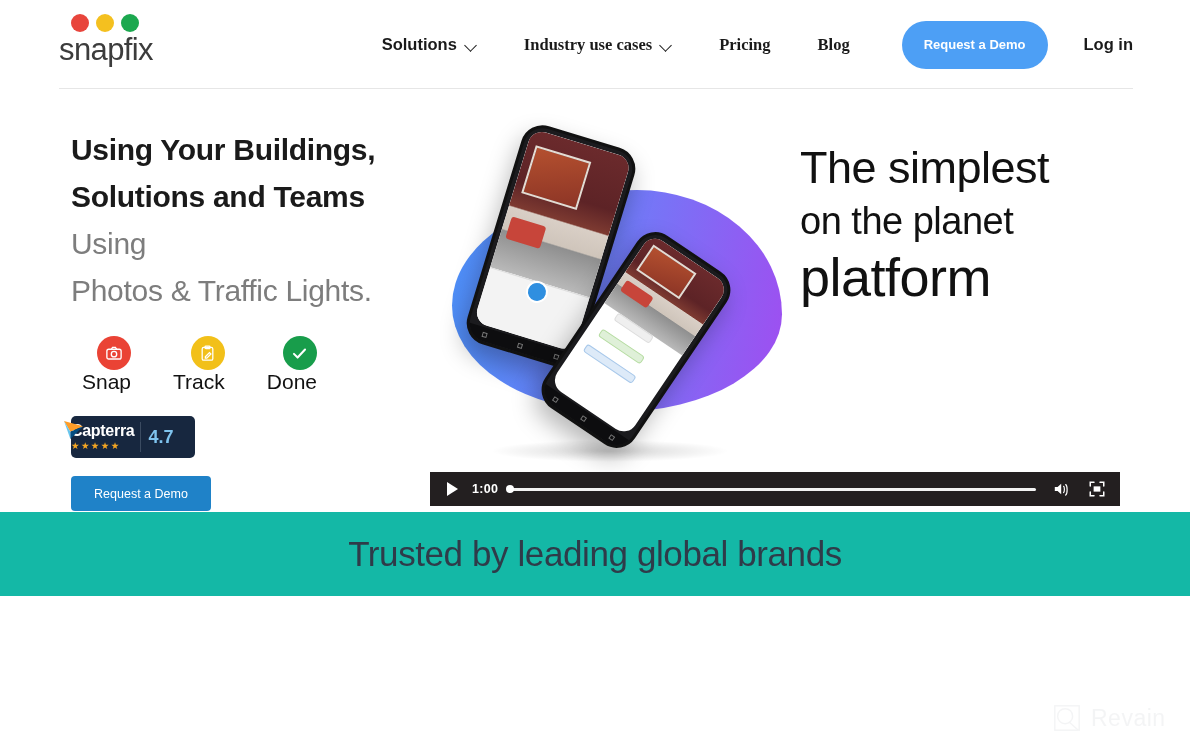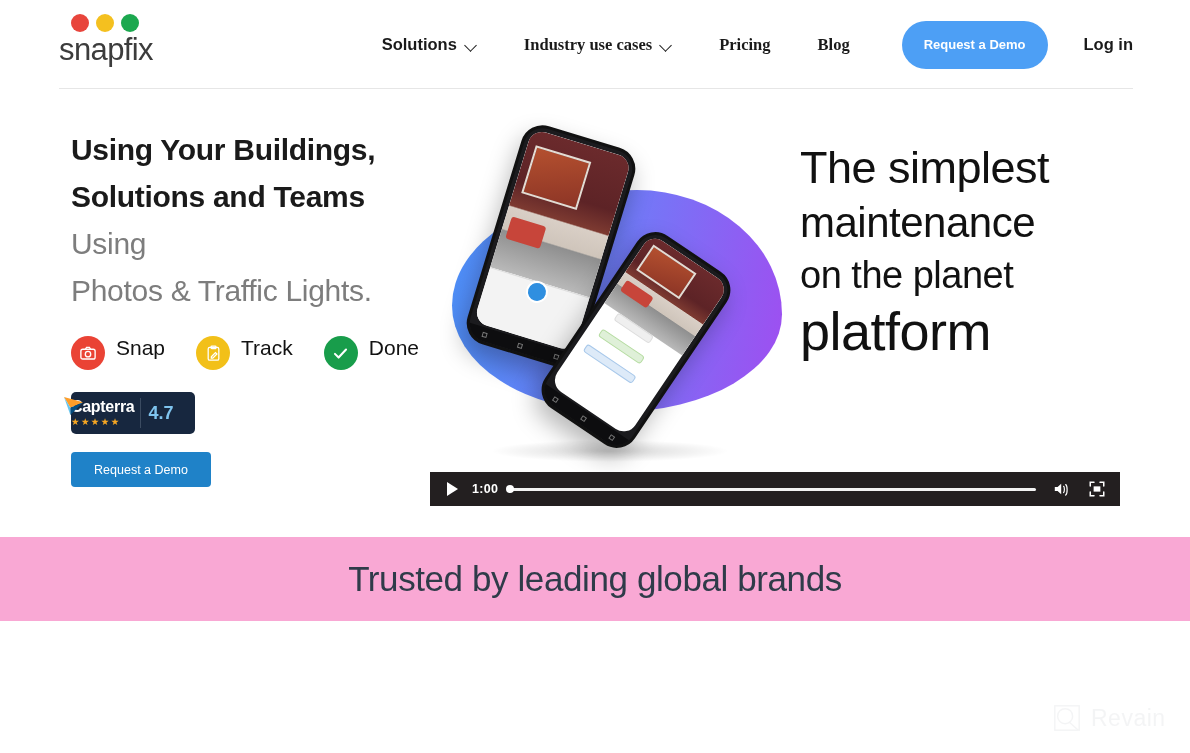--- a/index.html
+++ b/index.html
@@ -58,21 +58,21 @@
   }
   .login { margin-left: 32px; font-size: 16.5px; font-weight: bold; color: #1a1a1a; cursor: pointer; }
 
   
   .hero-left { position: absolute; left: 71px; top: 126px; width: 360px; }
   .headline { font-size: 30px; line-height: 47px; letter-spacing: -0.3px; }
   .headline .b { font-weight: bold; color: #1a1a1a; }
   .headline .l { font-weight: 300; color: #7d7d7d; }
 
   .steps { display: flex; align-items: center; margin-top: 22px; }
-  .step { display: flex; align-items: flex-start; }
+  .step { display: flex; align-items: flex-end; flex-direction: column; }
   .step + .step { margin-left: 31px; }
   .step-ic {
     width: 34px; height: 34px; border-radius: 50%;
     display: flex; align-items: center; justify-content: center; flex: none;
   }
   .step-ic.red { background: #ea4335; }
   .step-ic.yel { background: #f2c019; }
   .step-ic.grn { background: #189d4b; }
   .step-label { margin-left: 11px; font-size: 21px; color: #121212; font-weight: 400; }
 
@@ -183,22 +183,22 @@
   .vb-track { position:relative; flex:1; height: 3px; background:#f2f2f2; border-radius:2px; cursor:pointer; }
   .vb-knob {
     position:absolute; left:-2px; top:50%; transform:translateY(-50%);
     width:8px; height:8px; border-radius:50%; background:#fff;
   }
   .vb-vol { margin-left: 14px; width: 24px; height:20px; cursor:pointer; flex:none; display:flex; align-items:center; justify-content:center; }
   .vb-full { margin-left: 12px; margin-right:4px; width: 22px; height:20px; cursor:pointer; flex:none; display:flex; align-items:center; justify-content:center; }
 
   
   .trusted {
-    position: absolute; left: 0; top: 537px; width: 1190px; height: 84px;
-    background: #f9a8d4; display:flex; align-items:center; justify-content:center;
+    position: absolute; left: 0; top: 512px; width: 1190px; height: 84px;
+    background: #14b8a6; display:flex; align-items:center; justify-content:center;
   }
   .trusted-title {
     font-size: 35px; font-weight: 300; color: #2f3b49; letter-spacing: -0.4px;
   }
 
   
   .cookie { position:absolute; left:0; top:621px; width:1190px; height:132px; background:#fff; }
 
   
   .watermark {
@@ -331,21 +331,20 @@
       <div class="navbar3">
           <i></i>
           <i></i>
           <i></i>
         </div>
     </div>
   </div>
 
   <div class="hero-right">
     <div class="hr-line hr-1">The simplest</div>
-    <div class="hr-line hr-3">maintenance</div>
     <div class="hr-line hr-5">on the planet</div>
     <div class="hr-line hr-4">platform</div>
   </div>
 
   <div class="videobar">
     <div class="vb-play"></div>
     <div class="vb-time">1:00</div>
     <div class="vb-track">
       <div class="vb-knob"></div>
     </div>

